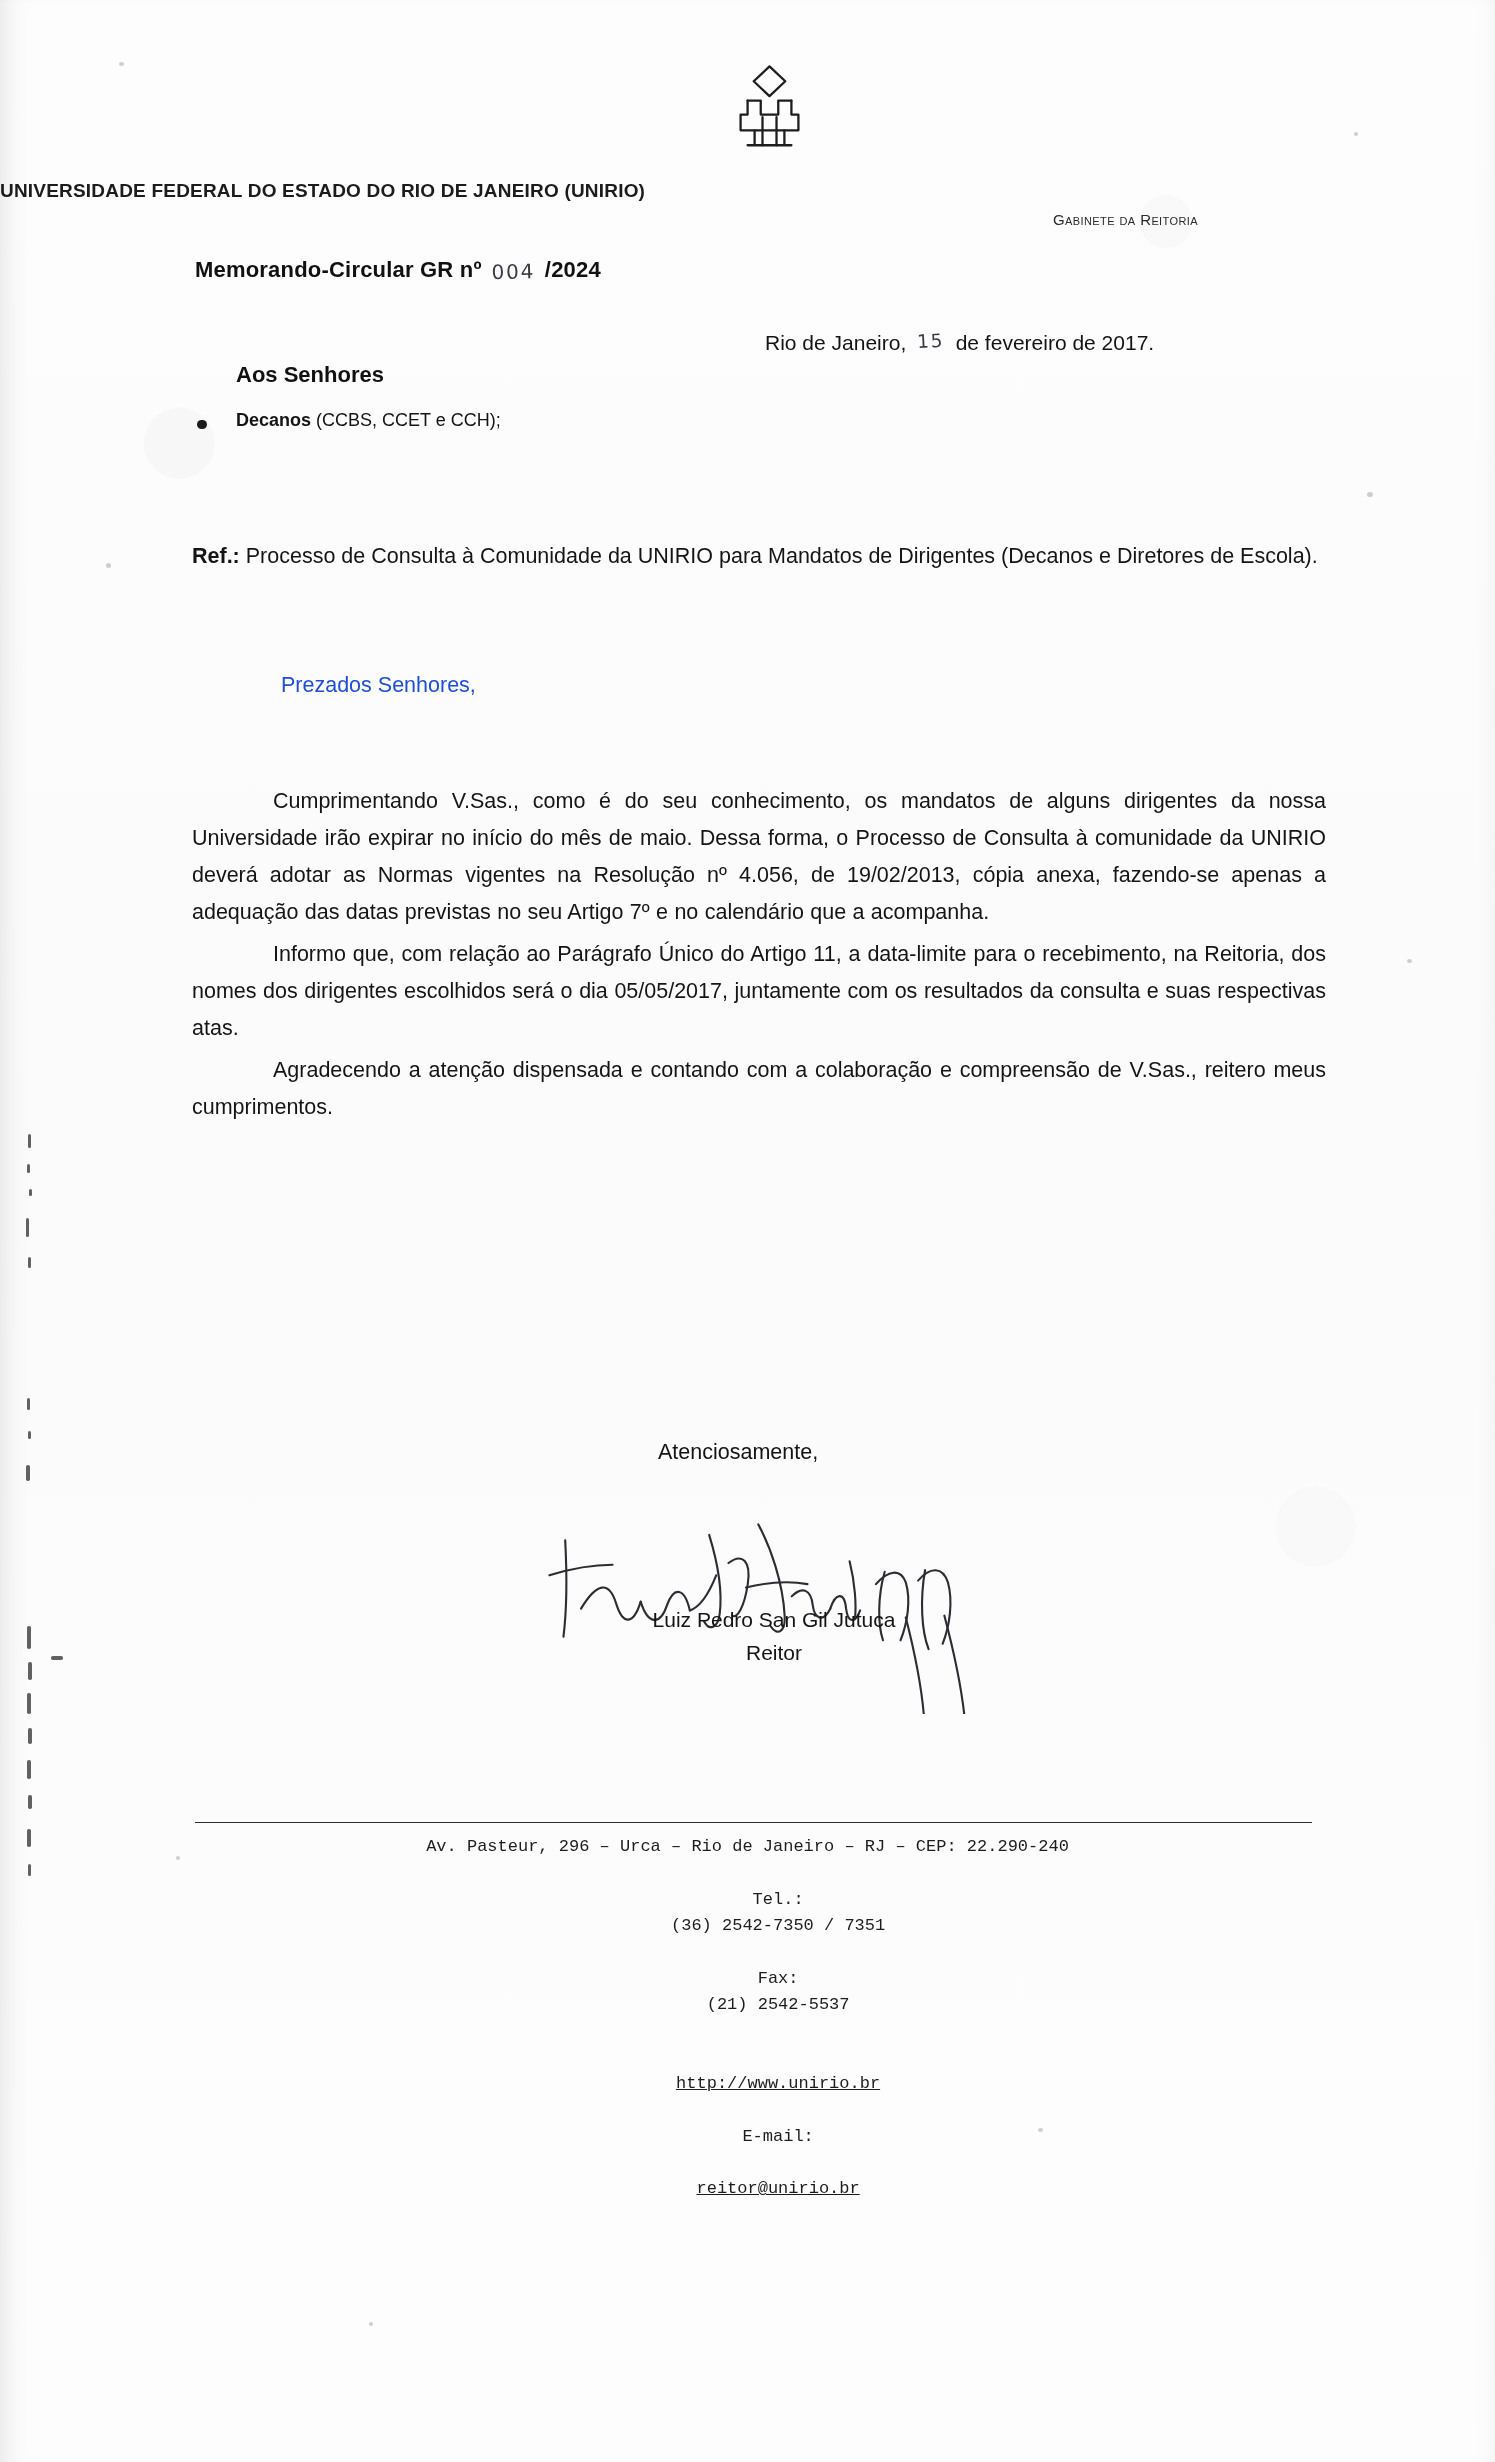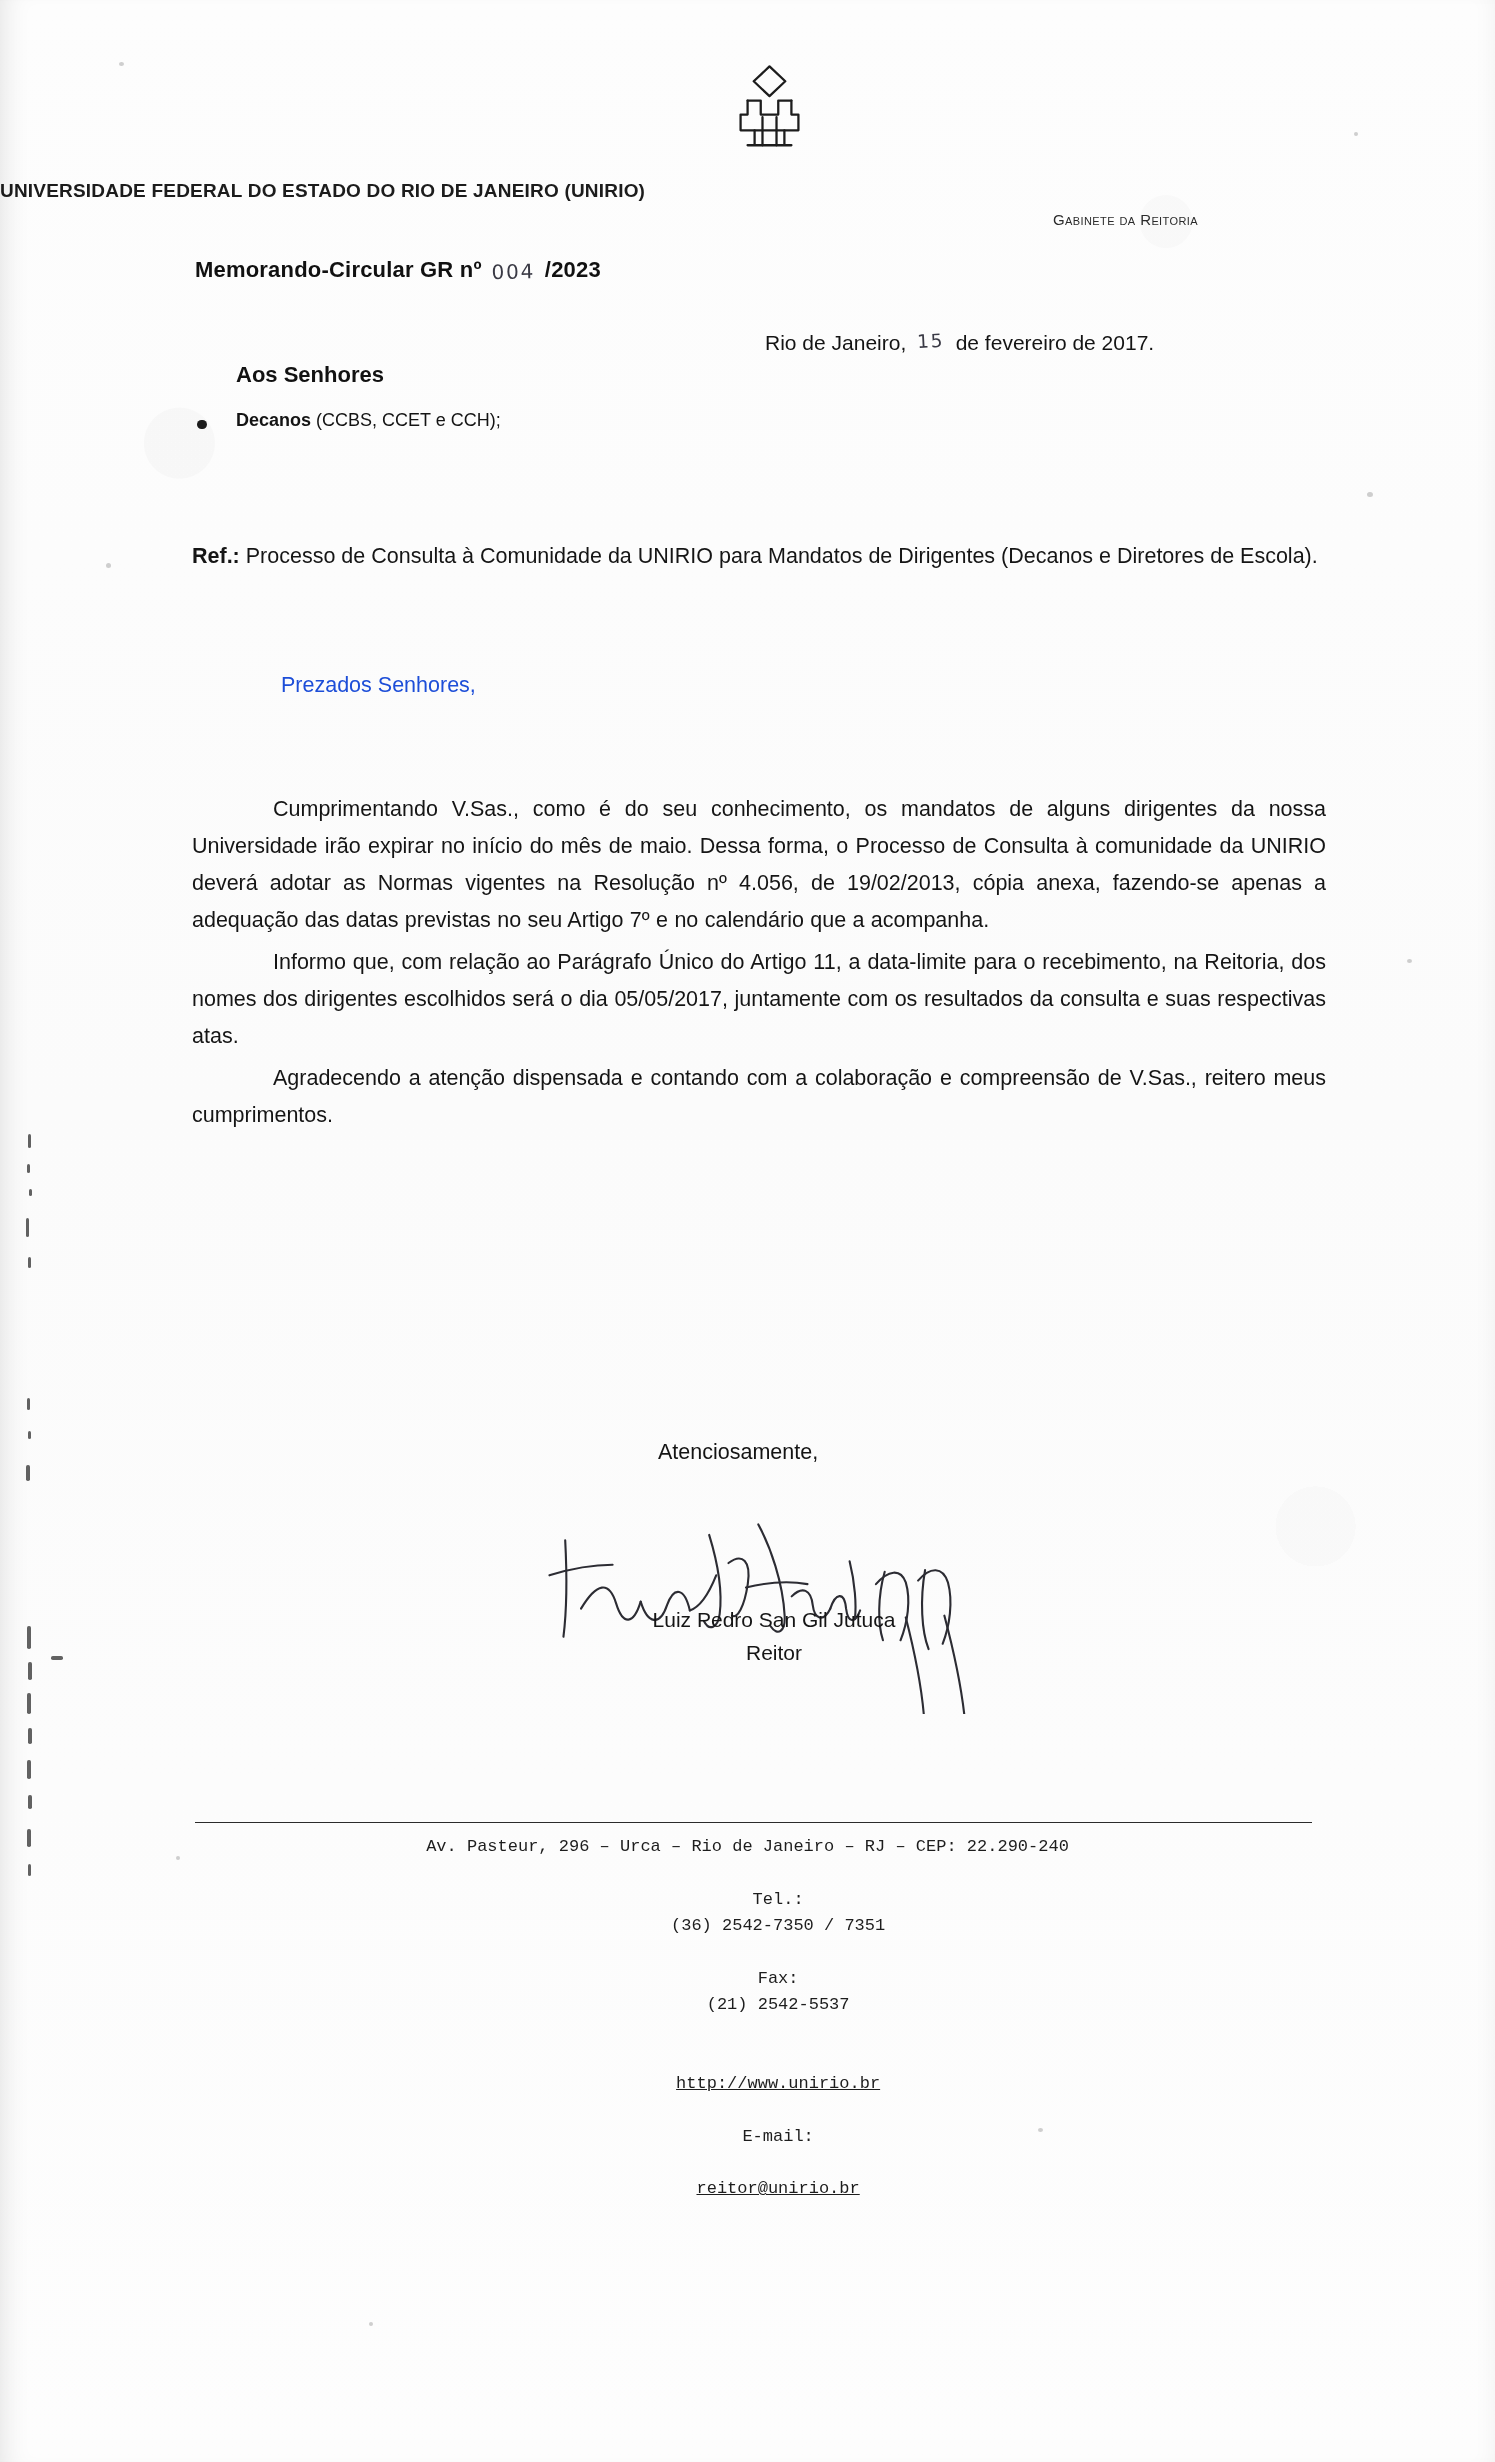--- a/index.html
+++ b/index.html
@@ -167,21 +167,20 @@
     font-size: 21.5px;
     color: #1d4ed8;
   }
 
   
   .body-block {
     position: absolute;
     left: 192px;
     top: 783px;
     width: 1134px;
-    margin-top: 8px;
   }
   .body-block p {
     margin: 0 0 5.3px 0;
     font-size: 21.5px;
     line-height: 1.72;
     text-align: justify;
     text-indent: 81px;
     color: #151515;
     word-spacing: 0.4px;
   }
@@ -290,21 +289,21 @@
       </g>
     </svg>
   </div>
 
   <div class="org-line">UNIVERSIDADE FEDERAL DO ESTADO DO RIO DE JANEIRO  (UNIRIO)</div>
   <div class="org-sub">Gabinete da Reitoria</div>
 
   <div class="memo-number">
     <span>Memorando-Circular GR nº</span>
     <span class="handwritten">004</span>
-    <span>/2023</span>
+    <span>/2024</span>
   </div>
 
   <div class="place-date">
     <span>Rio de Janeiro,</span>
     <span class="handwritten">15</span>
     <span>de fevereiro de 2017.</span>
   </div>
 
   <div class="addressee-title">Aos Senhores</div>
   <div class="addressee-item">

